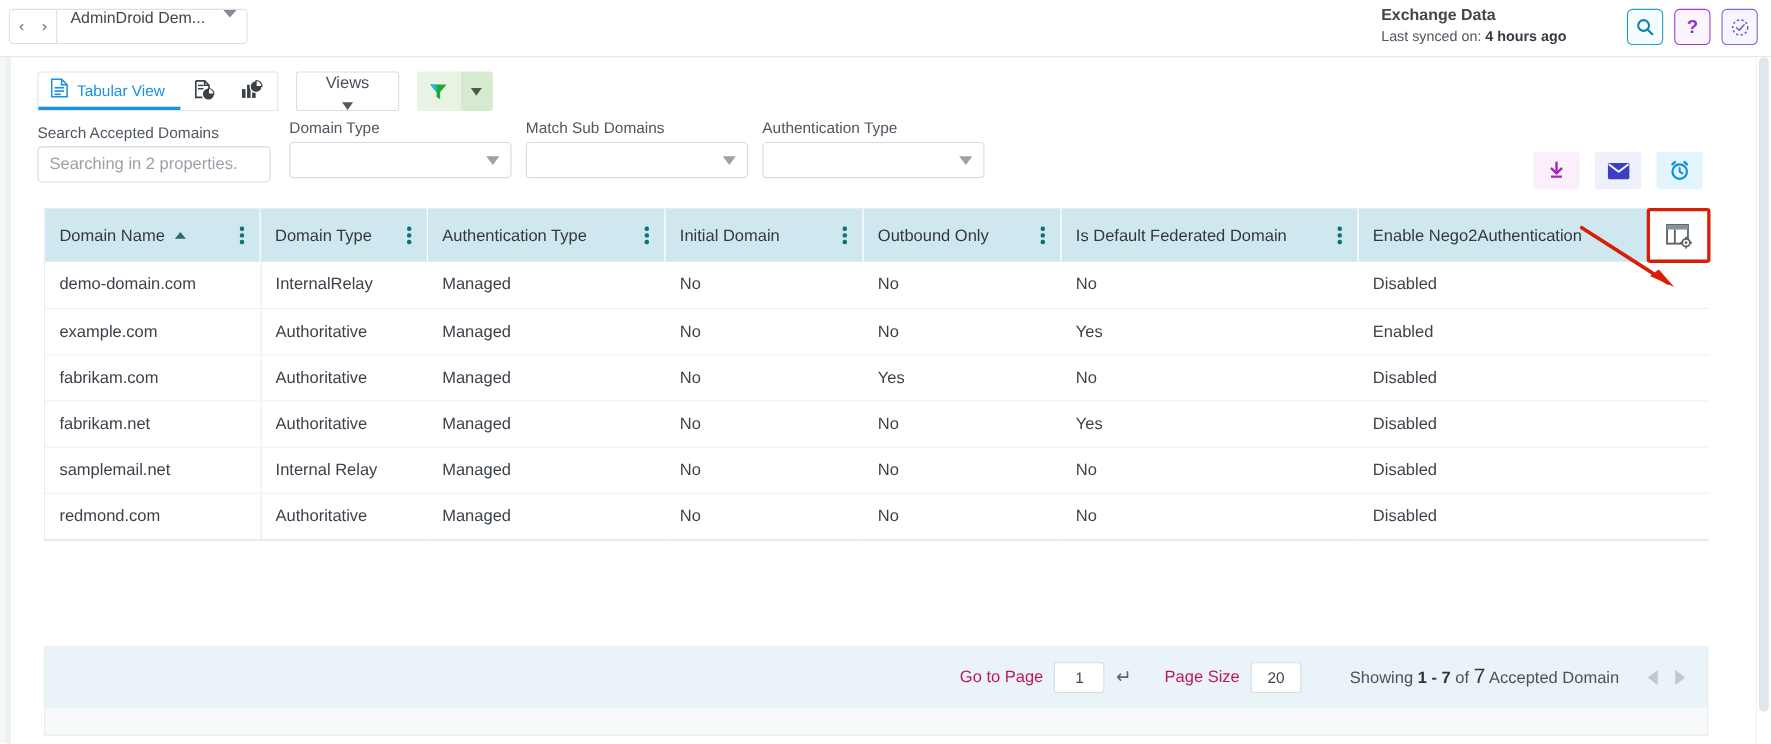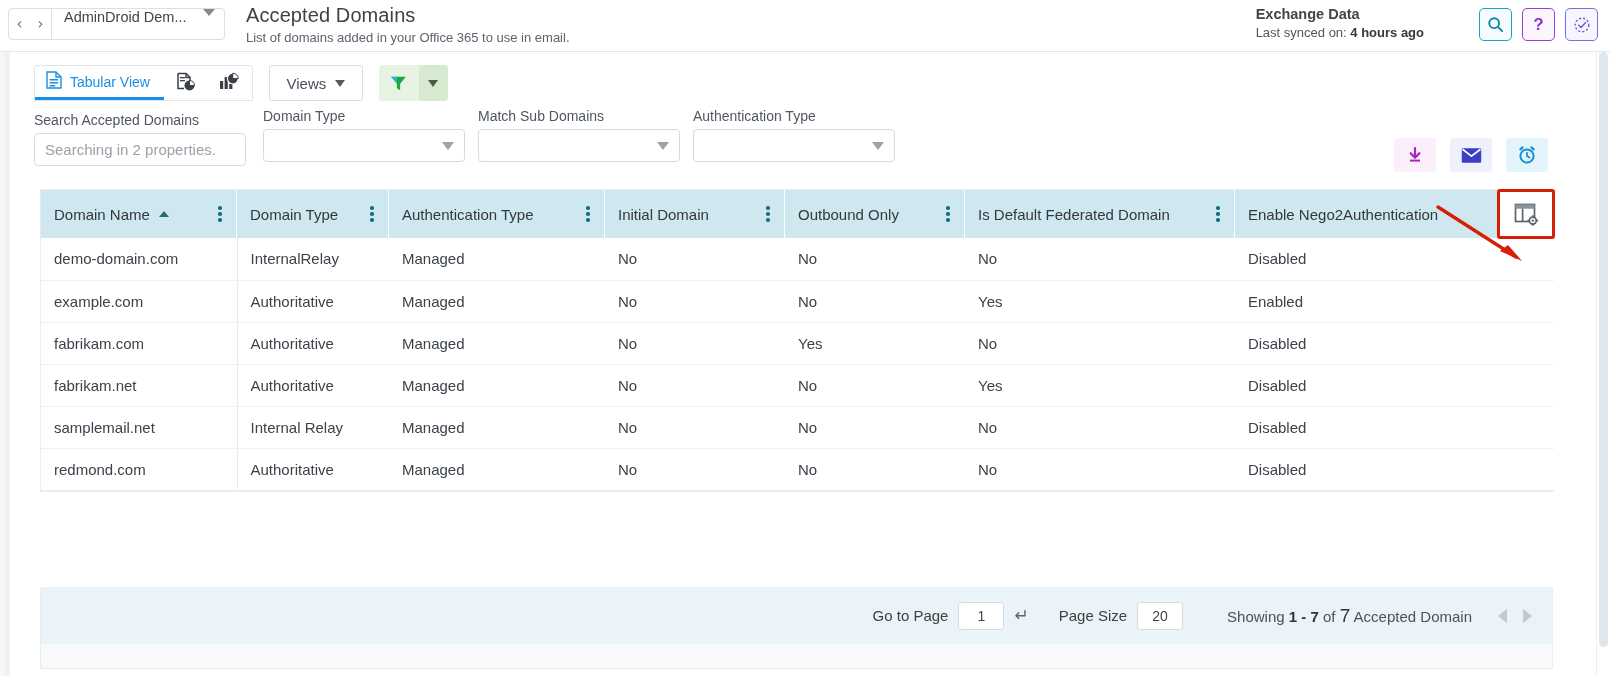--- a/index.html
+++ b/index.html
@@ -125,21 +125,21 @@
     font-size: 14px; color: #1a8fe3; border-bottom: 3px solid #1a8fe3; cursor: pointer;
   }
   .vb-icon {
     width: 44px; display: flex; align-items: center; justify-content: center;
     cursor: pointer; border-bottom: 3px solid transparent;
   }
   .views-btn {
     margin-left: 16px; height: 36px; min-width: 94px;
     border: 1px solid #d9dde1; border-radius: 3px; background: #fff;
     display: flex; align-items: center; justify-content: center; gap: 9px;
-    font-size: 15px; color: #49505a; cursor: pointer;
+    font-size: 15px; color: #49505a; cursor: pointer; flex-direction: column;
   }
   .views-btn .caret {
     width: 0; height: 0; border-left: 5.5px solid transparent;
     border-right: 5.5px solid transparent; border-top: 7px solid #52595f;
   }
   .filter-group { margin-left: 16px; display: flex; height: 36px; }
   .filter-main {
     width: 40px; background: #e8f3e4; display: flex; align-items: center; justify-content: center;
     border-radius: 3px 0 0 3px; cursor: pointer;
   }
@@ -229,21 +229,21 @@
   
   .pointer-arrow { position: absolute; left: 1423px; top: 150px; z-index: 5; pointer-events: none; }
 
   
   .pager {
     position: absolute; left: 29px; top: 534px; width: 1513px; height: 57px;
     background: #e9f3f8; border-left: 1px solid #e9edf0; border-right: 1px solid #e9edf0;
     display: flex; align-items: center; justify-content: flex-end;
     padding-right: 20px; gap: 0;
   }
-  .pg-label { font-size: 15px; color: #404040; }
+  .pg-label { font-size: 15px; color: #be185d; }
   .pg-box {
     width: 46px; height: 28px; background: #fff; border: 1px solid #d4dde3;
     border-radius: 3px; font-size: 14px; color: #3e464e;
     display: flex; align-items: center; justify-content: center; margin: 0 10px;
   }
   .pg-enter { font-size: 17px; color: #5c646d; margin-right: 30px; }
   .pg-showing { font-size: 15px; color: #4a525b; margin-left: 34px; }
   .pg-showing b { color: #2e353c; }
   .pg-showing .big { font-size: 19px; color: #2e353c; }
   .pg-nav { display: flex; gap: 16px; margin-left: 26px; }
@@ -266,24 +266,20 @@
     <div class="nav-pill">
       <div class="nav-arrow">‹</div>
       <div class="nav-arrow">›</div>
       <div class="nav-sep"></div>
       <div class="tenant">
         <span>AdminDroid Dem...</span>
         <span class="caret"></span>
       </div>
     </div>
 
-    <div class="title-block">
-      <div class="page-title">Accepted Domains</div>
-      <div class="page-sub">List of domains added in your Office 365 to use in email.</div>
-    </div>
 
     <div class="sync-block">
       <div class="sync-title">Exchange Data</div>
       <div class="sync-sub">
         <span>Last synced on: </span><b>4 hours ago</b>
       </div>
     </div>
 
 
     <div class="hdr-icons">

